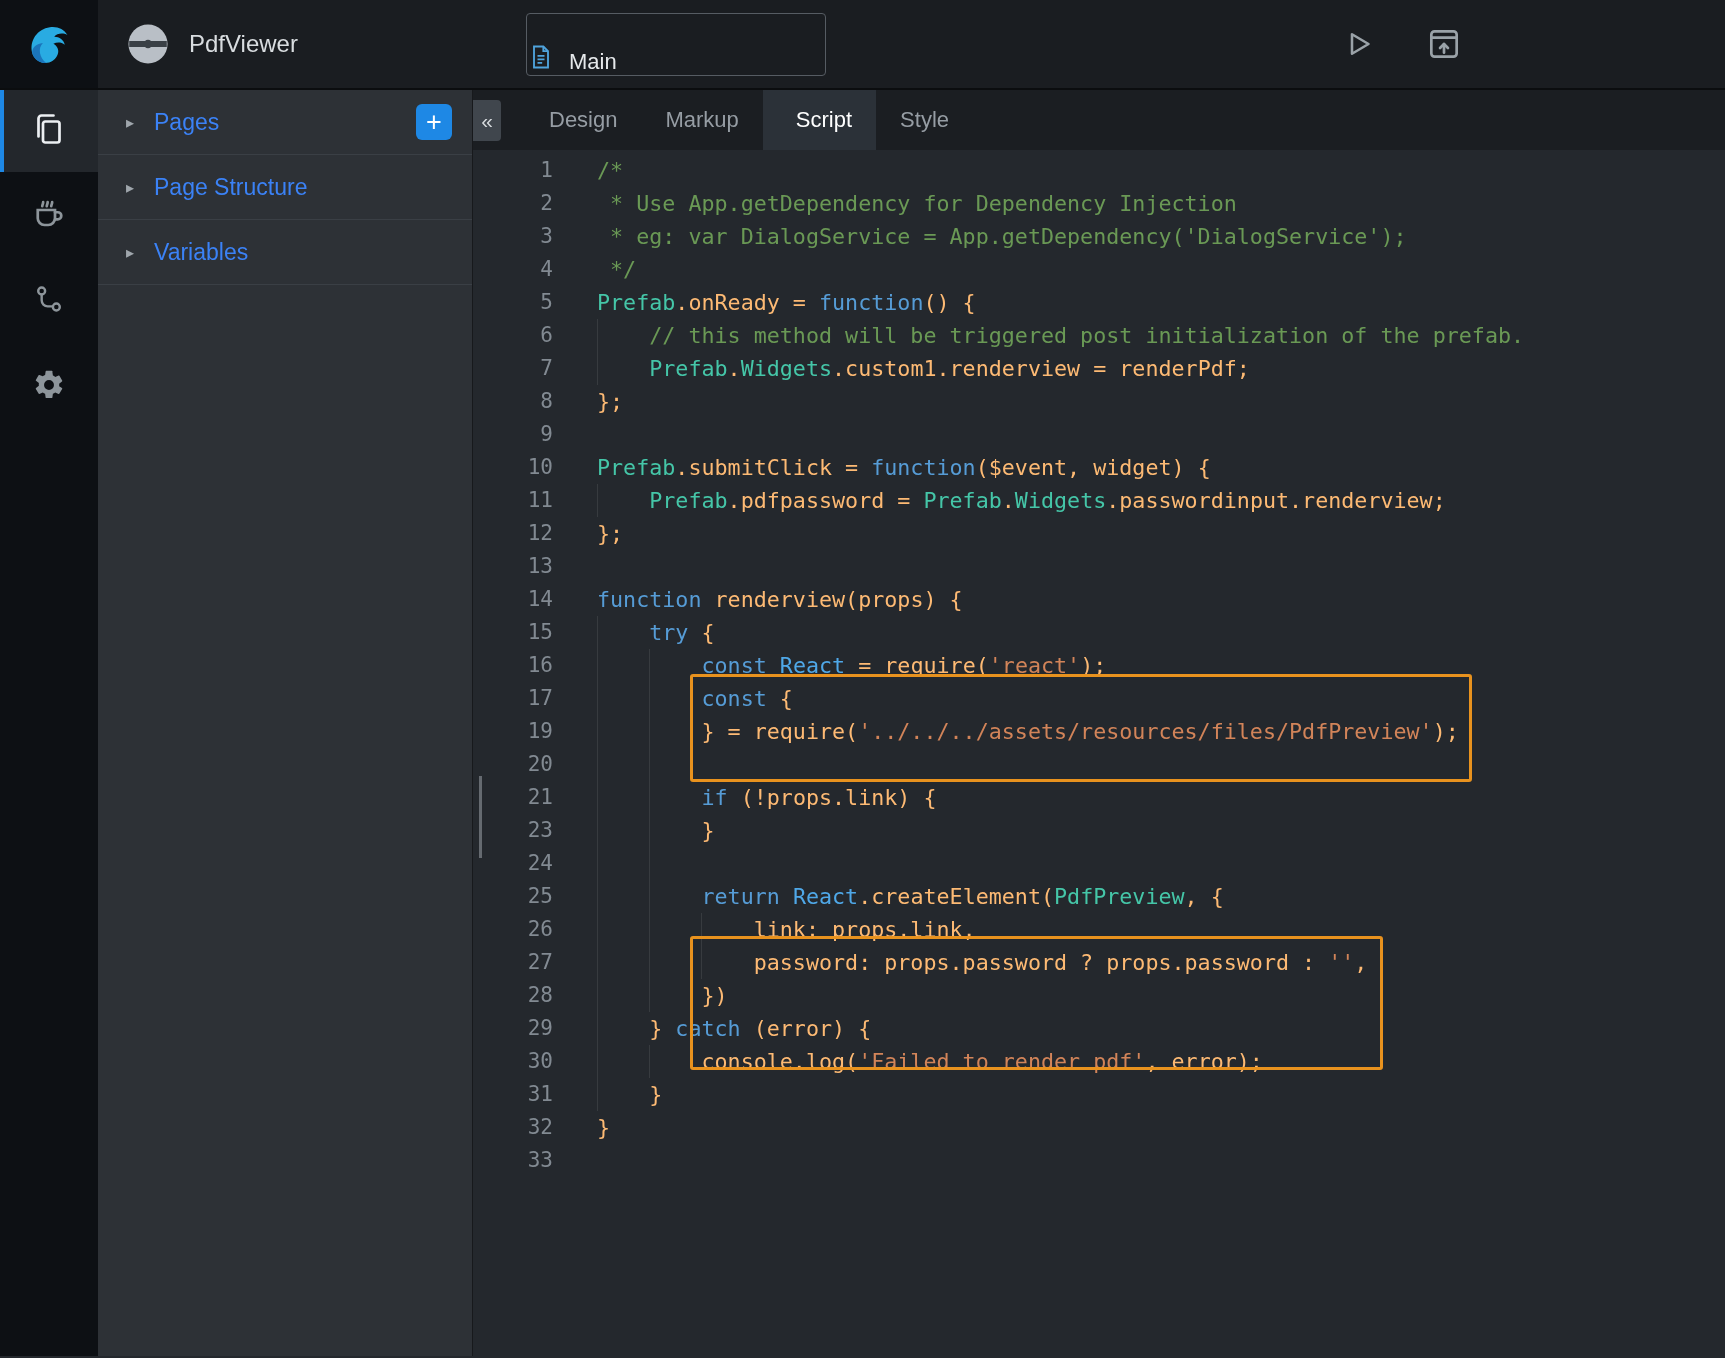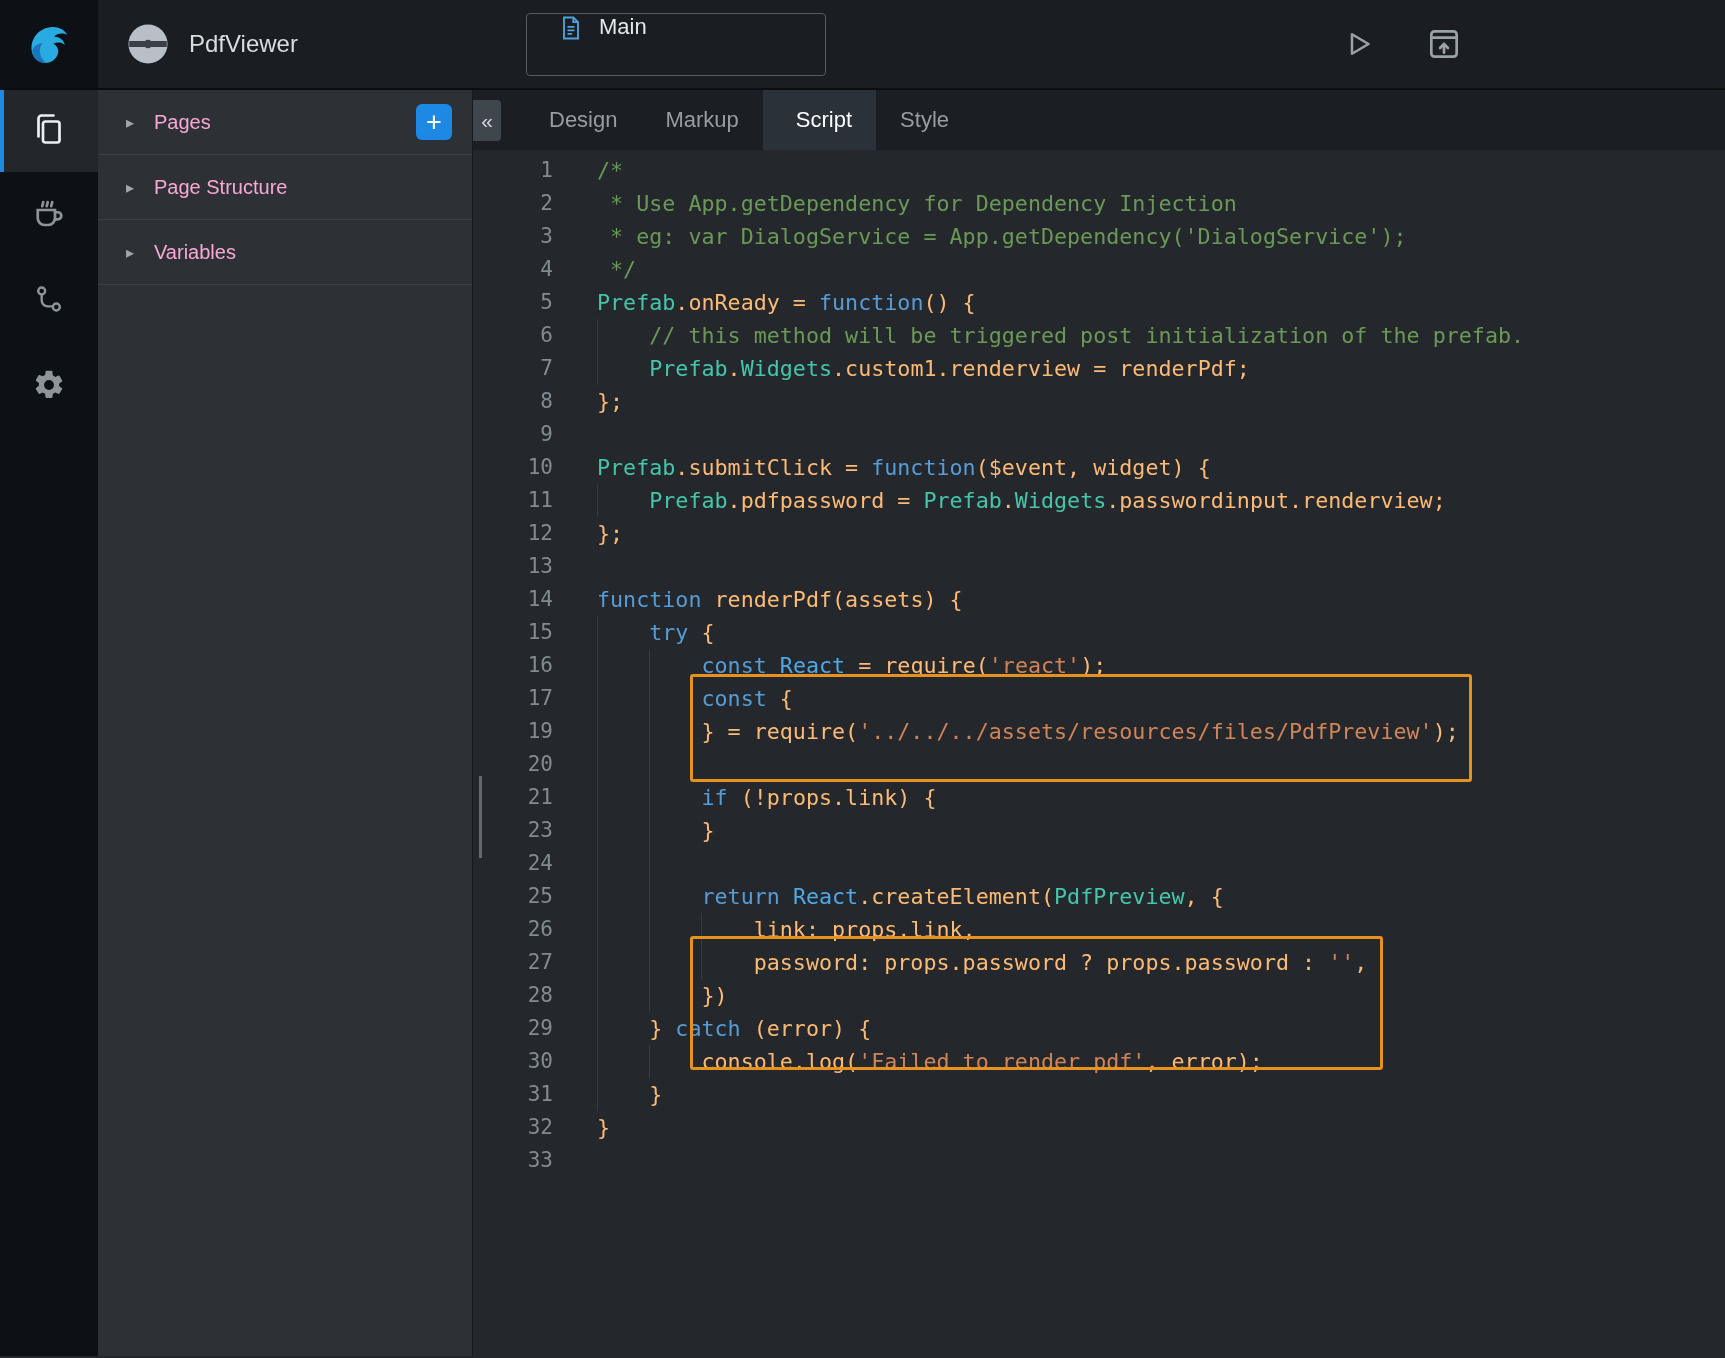--- a/index.html
+++ b/index.html
@@ -7,21 +7,21 @@
     background: #24282D; font-family: "Liberation Sans", sans-serif; }
 
   
   .header { height: 90px; background: #1A1D21; display: flex; align-items: center;
     border-bottom: 2px solid #0B0D0F; }
   .logo-block { flex: 0 0 98px; height: 100%; background: #0D1014;
     display: flex; align-items: center; justify-content: center; }
   .app-icon { width: 46px; height: 46px; margin-left: 27px; flex: 0 0 auto; }
   .app-title { color: #D9DDE0; font-size: 24px; margin-left: 18px; }
   .page-select { margin-left: 228px; width: 300px; height: 63px; border: 1px solid #565C63;
-    border-radius: 4px; display: flex; align-items: flex-start; padding: 0 30px; gap: 14px;
+    border-radius: 4px; display: flex; align-items: flex-end; padding: 0 0; gap: 14px;
     cursor: pointer; }
   .page-select-label { color: #E6E9EB; font-size: 22px; }
   .header-actions { margin-left: auto; margin-right: 262px; display: flex; gap: 48px; align-items: center; }
   .hicon { width: 38px; height: 38px; cursor: pointer; display: flex; align-items: center; justify-content: center; }
 
   
   .main { display: flex; height: 1266px; }
 
   
   .rail { flex: 0 0 98px; background: #0D1014; display: flex; flex-direction: column; }
@@ -29,21 +29,21 @@
     position: relative; cursor: pointer; }
   .rail-item.active { height: 82px; background: #23272C; }
   .rail-item.active::before { content: ""; position: absolute; left: 0; top: 0; bottom: 0;
     width: 4px; background: #1E88E5; }
 
   
   .sidebar { flex: 0 0 375px; background: #2D3136; border-right: 1px solid #17191C; }
   .side-row { height: 65px; display: flex; align-items: center; padding: 0 20px 0 28px;
     border-bottom: 1px solid #3A3F45; gap: 14px; cursor: pointer; }
   .caret { color: #9FA6AC; font-size: 16px; width: 14px; }
-  .side-label { color: #f9a8d4; font-size: 20px; flex: 1; }
+  .side-label { color: #3b82f6; font-size: 23px; flex: 1; }
   .add-btn { width: 36px; height: 36px; background: #1E88E5; border-radius: 6px; color: #fff;
     font-size: 27px; line-height: 1; display: flex; align-items: center; justify-content: center;
     cursor: pointer; }
 
   
   .editor { flex: 1; position: relative; background: #24282D; display: flex; flex-direction: column; }
   .collapse-btn { position: absolute; left: 0; top: 10px; width: 28px; height: 41px;
     background: #40464D; color: #D6DADD; border-radius: 0 4px 4px 0; display: flex;
     align-items: center; justify-content: center; font-size: 21px; z-index: 5; cursor: pointer; }
   .scroll-thumb { position: absolute; left: 6px; top: 686px; width: 3px; height: 82px;
@@ -196,21 +196,21 @@
           <div class="code-line"><span class="ln">4</span><span class="lc"><span class="cm"> */</span></span></div>
           <div class="code-line"><span class="ln">5</span><span class="lc"><span class="id">Prefab</span><span class="tx">.onReady = </span><span class="kw">function</span><span class="tx">() {</span></span></div>
           <div class="code-line"><span class="ln">6</span><span class="lc"><i class="guide" style="left: 0ch;"></i><span class="tx">    </span><span class="cm">// this method will be triggered post initialization of the prefab.</span></span></div>
           <div class="code-line"><span class="ln">7</span><span class="lc"><i class="guide" style="left: 0ch;"></i><span class="tx">    </span><span class="id">Prefab</span><span class="tx">.</span><span class="id">Widgets</span><span class="tx">.custom1.renderview = renderPdf;</span></span></div>
           <div class="code-line"><span class="ln">8</span><span class="lc"><span class="tx">};</span></span></div>
           <div class="code-line"><span class="ln">9</span><span class="lc"></span></div>
           <div class="code-line"><span class="ln">10</span><span class="lc"><span class="id">Prefab</span><span class="tx">.submitClick = </span><span class="kw">function</span><span class="tx">($event, widget) {</span></span></div>
           <div class="code-line"><span class="ln">11</span><span class="lc"><i class="guide" style="left: 0ch;"></i><span class="tx">    </span><span class="id">Prefab</span><span class="tx">.pdfpassword = </span><span class="id">Prefab</span><span class="tx">.</span><span class="id">Widgets</span><span class="tx">.passwordinput.renderview;</span></span></div>
           <div class="code-line"><span class="ln">12</span><span class="lc"><span class="tx">};</span></span></div>
           <div class="code-line"><span class="ln">13</span><span class="lc"></span></div>
-          <div class="code-line"><span class="ln">14</span><span class="lc"><span class="kw">function</span><span class="tx"> renderPdf(assets) {</span></span></div>
+          <div class="code-line"><span class="ln">14</span><span class="lc"><span class="kw">function</span><span class="tx"> renderview(props) {</span></span></div>
           <div class="code-line"><span class="ln">15</span><span class="lc"><i class="guide" style="left: 0ch;"></i><span class="tx">    </span><span class="kw">try</span><span class="tx"> {</span></span></div>
           <div class="code-line"><span class="ln">16</span><span class="lc"><i class="guide" style="left: 0ch;"></i><i class="guide" style="left: 4ch;"></i><span class="tx">        </span><span class="kw">const</span><span class="tx"> </span><span class="cls">React</span><span class="tx"> = require(</span><span class="str">'react'</span><span class="tx">);</span></span></div>
           <div class="code-line"><span class="ln">17</span><span class="lc"><i class="guide" style="left: 0ch;"></i><i class="guide" style="left: 4ch;"></i><span class="tx">        </span><span class="kw">const</span><span class="tx"> {</span></span></div>
           <div class="code-line"><span class="ln">19</span><span class="lc"><i class="guide" style="left: 0ch;"></i><i class="guide" style="left: 4ch;"></i><span class="tx">        } = require(</span><span class="str">'../../../assets/resources/files/PdfPreview'</span><span class="tx">);</span></span></div>
           <div class="code-line"><span class="ln">20</span><span class="lc"><i class="guide" style="left: 0ch;"></i><i class="guide" style="left: 4ch;"></i></span></div>
           <div class="code-line"><span class="ln">21</span><span class="lc"><i class="guide" style="left: 0ch;"></i><i class="guide" style="left: 4ch;"></i><span class="tx">        </span><span class="kw">if</span><span class="tx"> (!props.link) {</span></span></div>
           <div class="code-line"><span class="ln">23</span><span class="lc"><i class="guide" style="left: 0ch;"></i><i class="guide" style="left: 4ch;"></i><span class="tx">        }</span></span></div>
           <div class="code-line"><span class="ln">24</span><span class="lc"><i class="guide" style="left: 0ch;"></i><i class="guide" style="left: 4ch;"></i></span></div>
           <div class="code-line"><span class="ln">25</span><span class="lc"><i class="guide" style="left: 0ch;"></i><i class="guide" style="left: 4ch;"></i><span class="tx">        </span><span class="kw">return</span><span class="tx"> </span><span class="cls">React</span><span class="tx">.createElement(</span><span class="id">PdfPreview</span><span class="tx">, {</span></span></div>
           <div class="code-line"><span class="ln">26</span><span class="lc"><i class="guide" style="left: 0ch;"></i><i class="guide" style="left: 4ch;"></i><i class="guide" style="left: 8ch;"></i><span class="tx">            link: props.link,</span></span></div>

